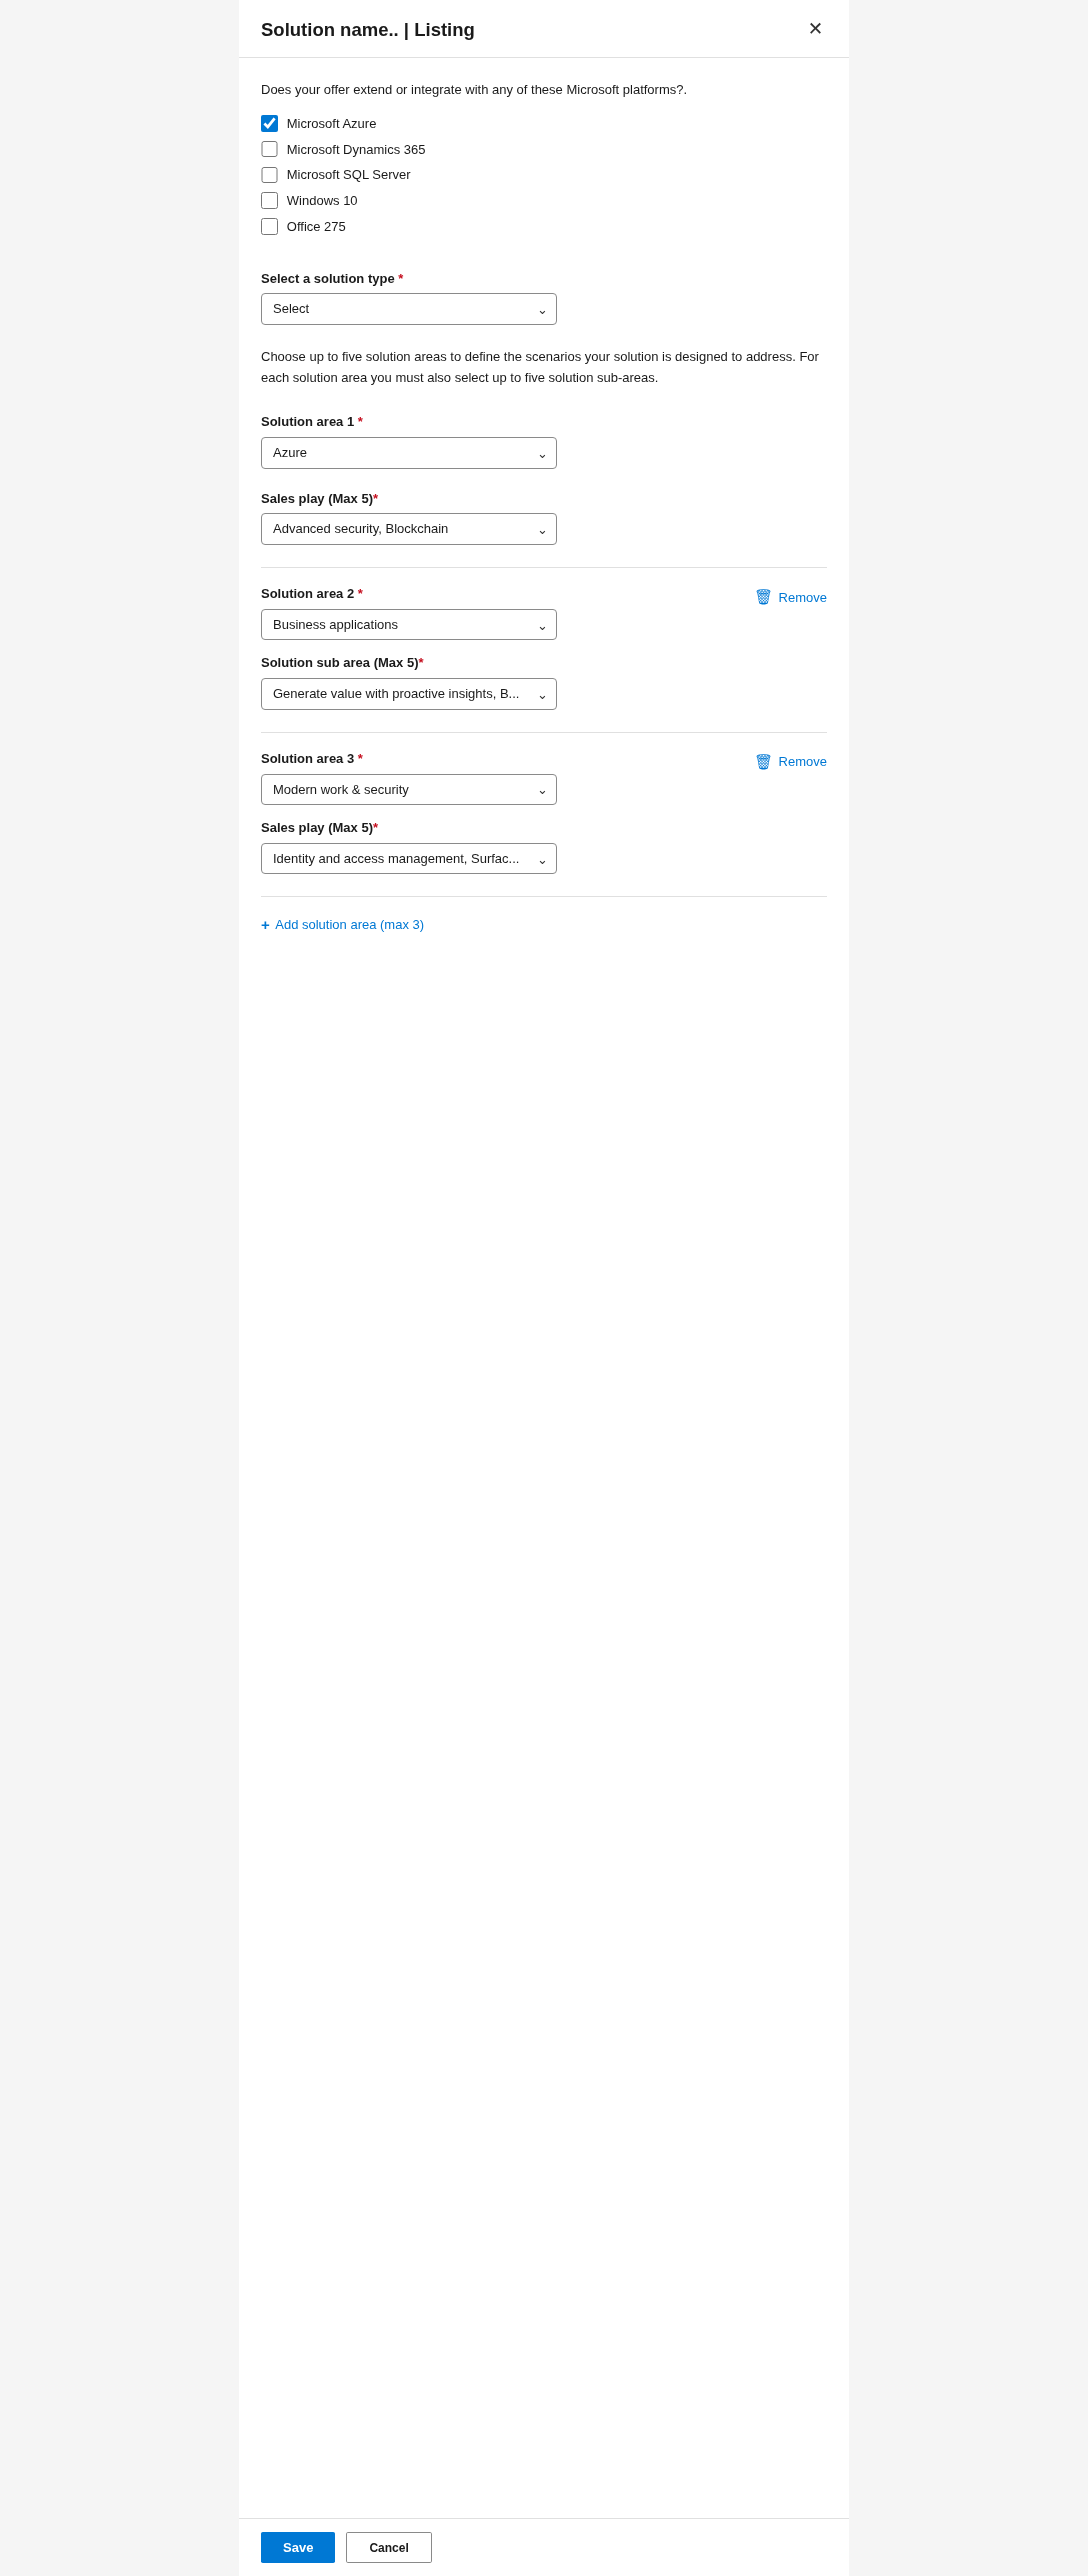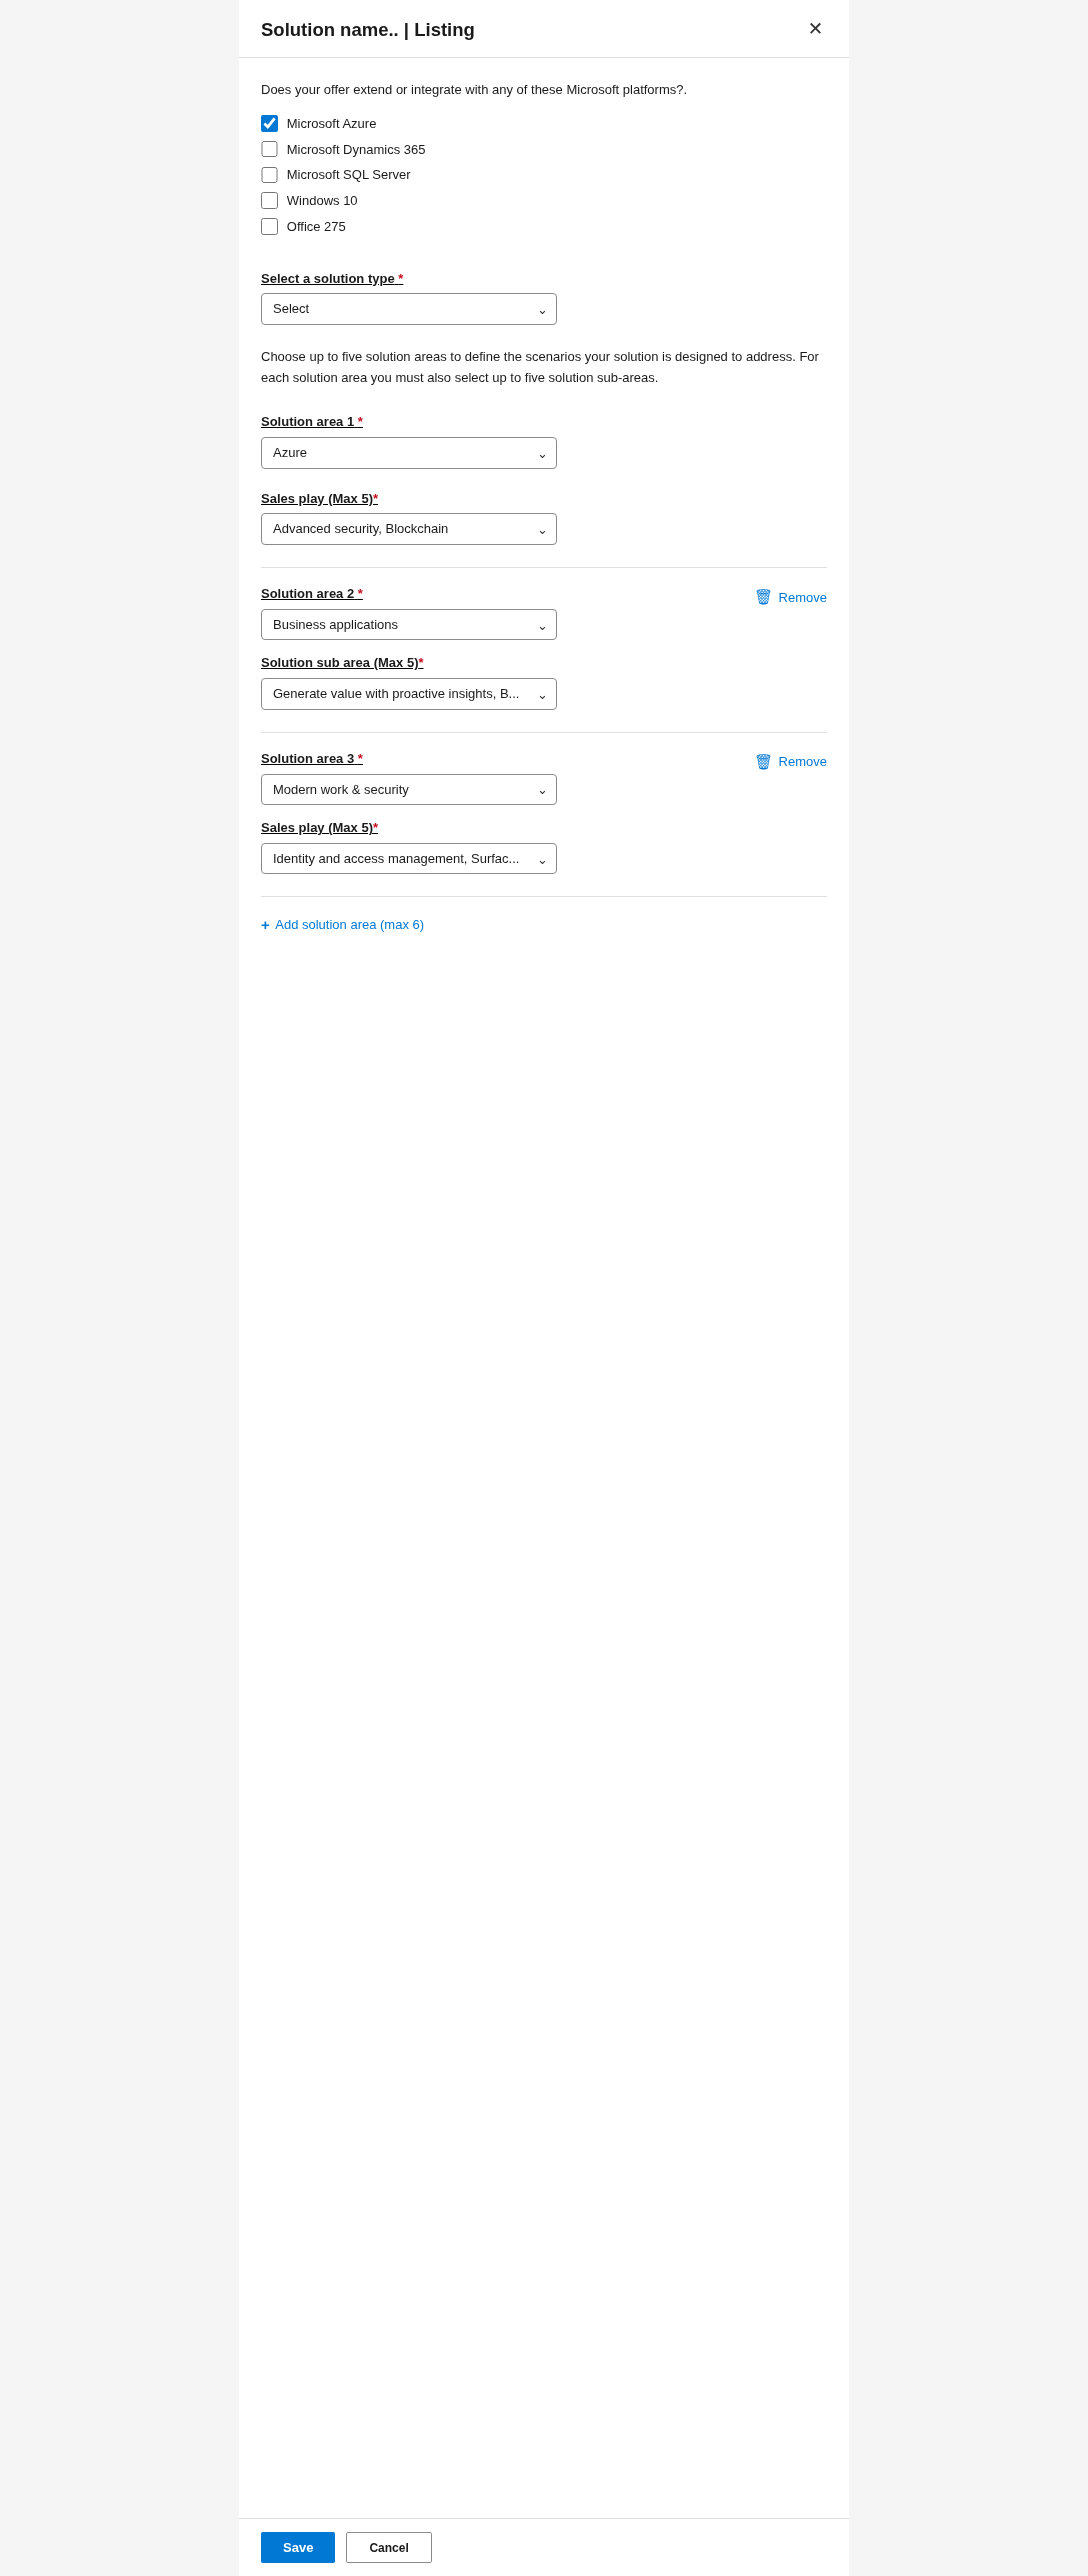--- a/index.html
+++ b/index.html
@@ -88,21 +88,20 @@
       flex-shrink: 0;
     }
 
     .checkbox-label {
       font-size: 13px;
       color: #1a1a1a;
     }
 
     .form-section {
       margin-bottom: 22px;
-      text-decoration: underline;
     }
 
     .form-label {
       font-size: 13px;
       font-weight: 600;
       color: #1a1a1a;
       margin-bottom: 7.4px;
       display: block;
     }
 
@@ -380,21 +379,21 @@
           </select>
           <span class="chevron-icon">⌄</span>
         </div>
       </div>
     </div>
 
     <hr class="divider">
 
     <button class="add-solution-btn">
       <span style="font-size: 15px; font-weight: 600; margin-right: 1.8px;">+</span>
-      <span>Add solution area (max 6)</span>
+      <span>Add solution area (max 3)</span>
     </button>
 
     <div class="spacer"></div>
 
   </div>
 
   <div class="panel-footer">
     <button class="btn-save">Save</button>
     <button class="btn-cancel">Cancel</button>
   </div>

